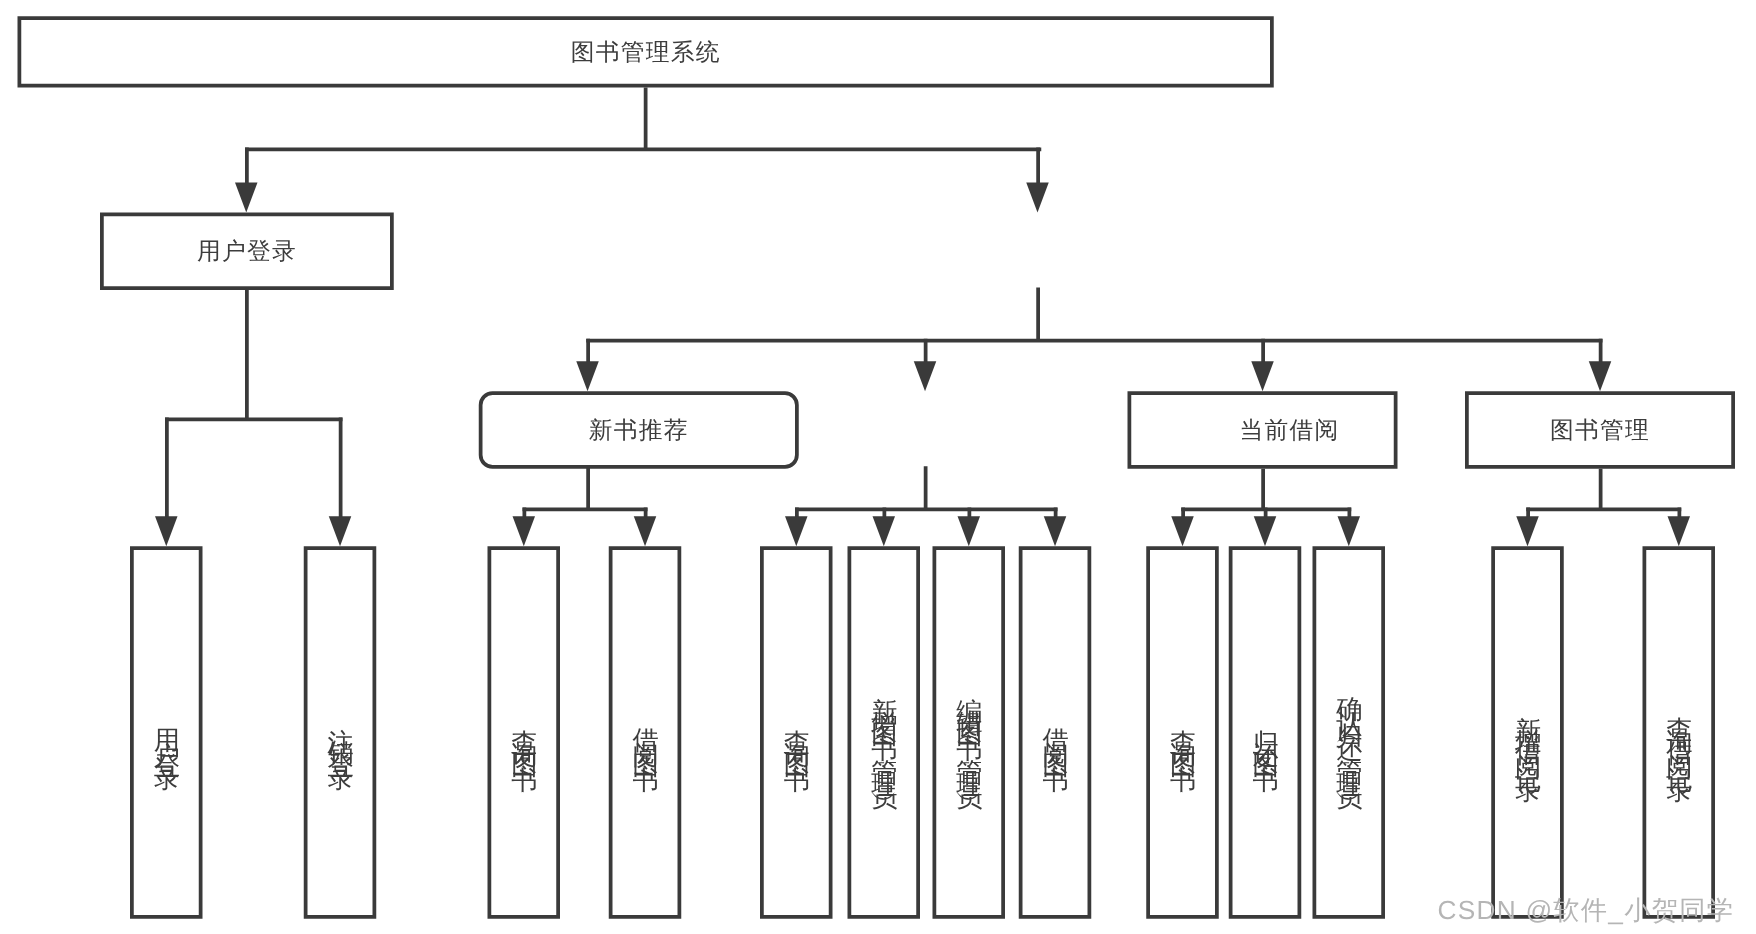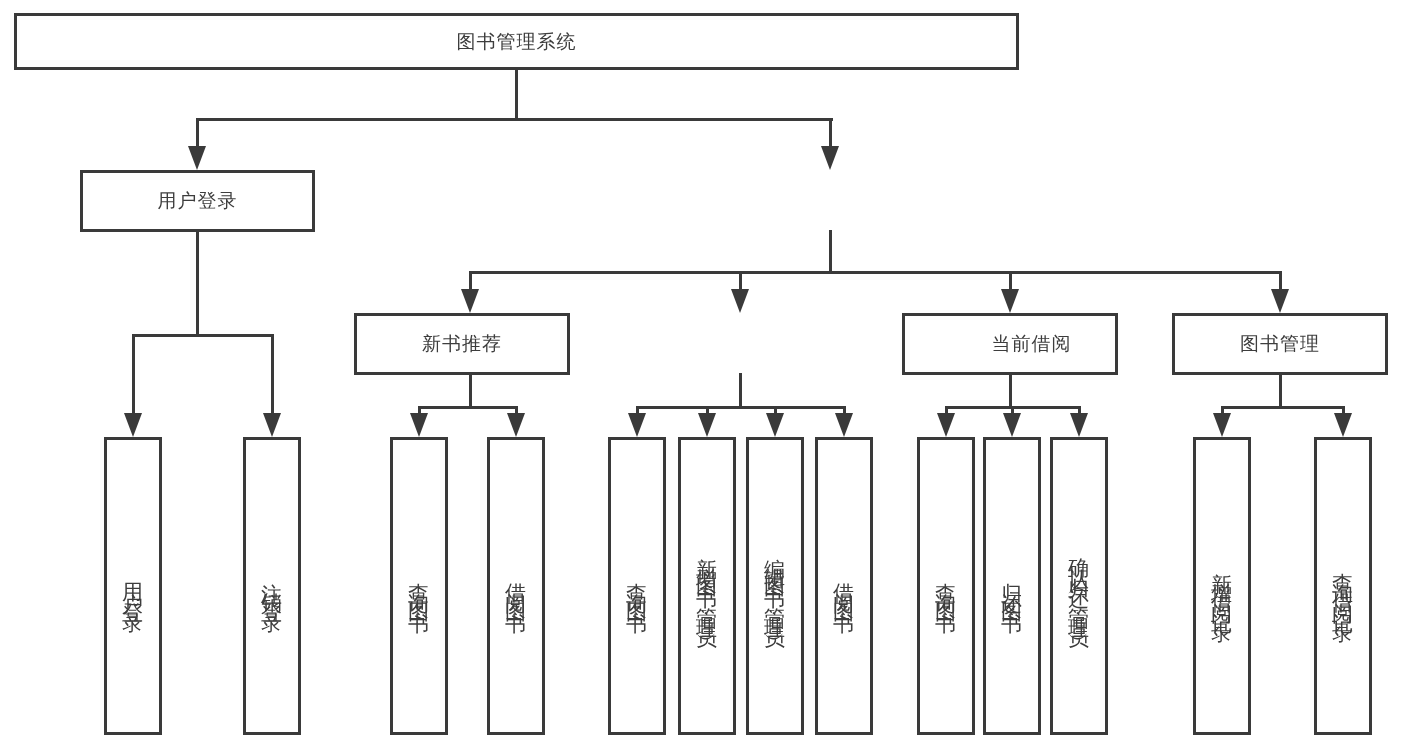--- a/index.html
+++ b/index.html
@@ -87,21 +87,21 @@
   <div class="lh" style="left:469px;top:271px;width:813px;"></div>
   <div class="lv" style="left:469px;top:271px;height:22px;"></div>
   <div class="ar" style="left:461px;top:289px;"></div>
   <div class="lv" style="left:739px;top:271px;height:22px;"></div>
   <div class="ar" style="left:731px;top:289px;"></div>
   <div class="lv" style="left:1009px;top:271px;height:22px;"></div>
   <div class="ar" style="left:1001px;top:289px;"></div>
   <div class="lv" style="left:1279px;top:271px;height:22px;"></div>
   <div class="ar" style="left:1271px;top:289px;"></div>
 
-  <div class="hbox" style="left:354px;top:313px;width:216px;height:62px;">
+  <div class="hbox" style="left:383px;top:313px;width:256px;height:62px;border-radius:11px;">
     <span>新书推荐</span>
   </div>
   <div class="hbox" style="left:902px;top:313px;width:216px;height:62px;padding-left:43px;">
     <span>当前借阅</span>
   </div>
   <div class="hbox" style="left:1172px;top:313px;width:216px;height:62px;">
     <span>图书管理</span>
   </div>
 
   <div class="lv" style="left:469px;top:373px;height:35px;"></div>
@@ -175,14 +175,15 @@
     <span>确认归还（管理员）</span>
   </div>
 
   <div class="vbox" style="left:1193px;">
     <span>新增借阅记录</span>
   </div>
   <div class="vbox" style="left:1314px;">
     <span>查询借阅记录</span>
   </div>
 
+  <div class="watermark">CSDN @软件_小贺同学</div>
 
 </div>
 
 </body></html>

